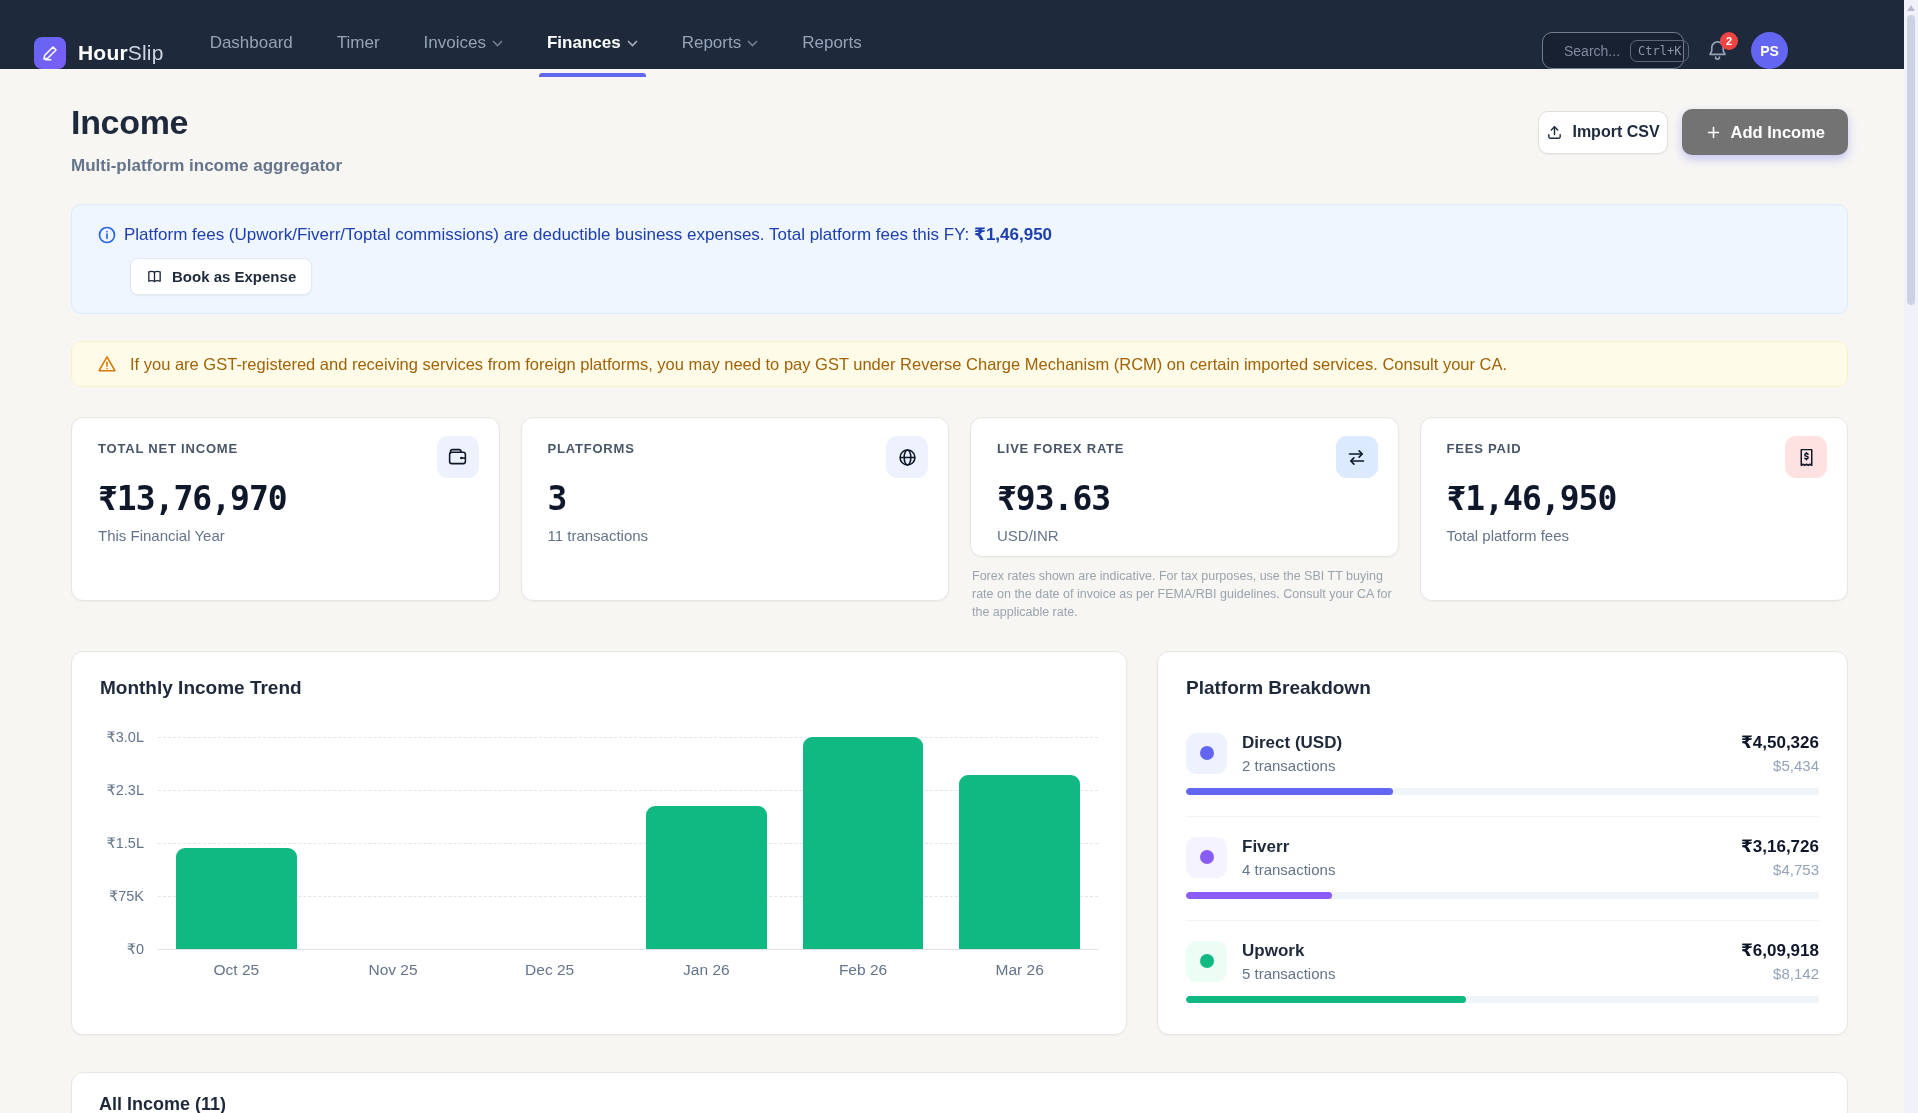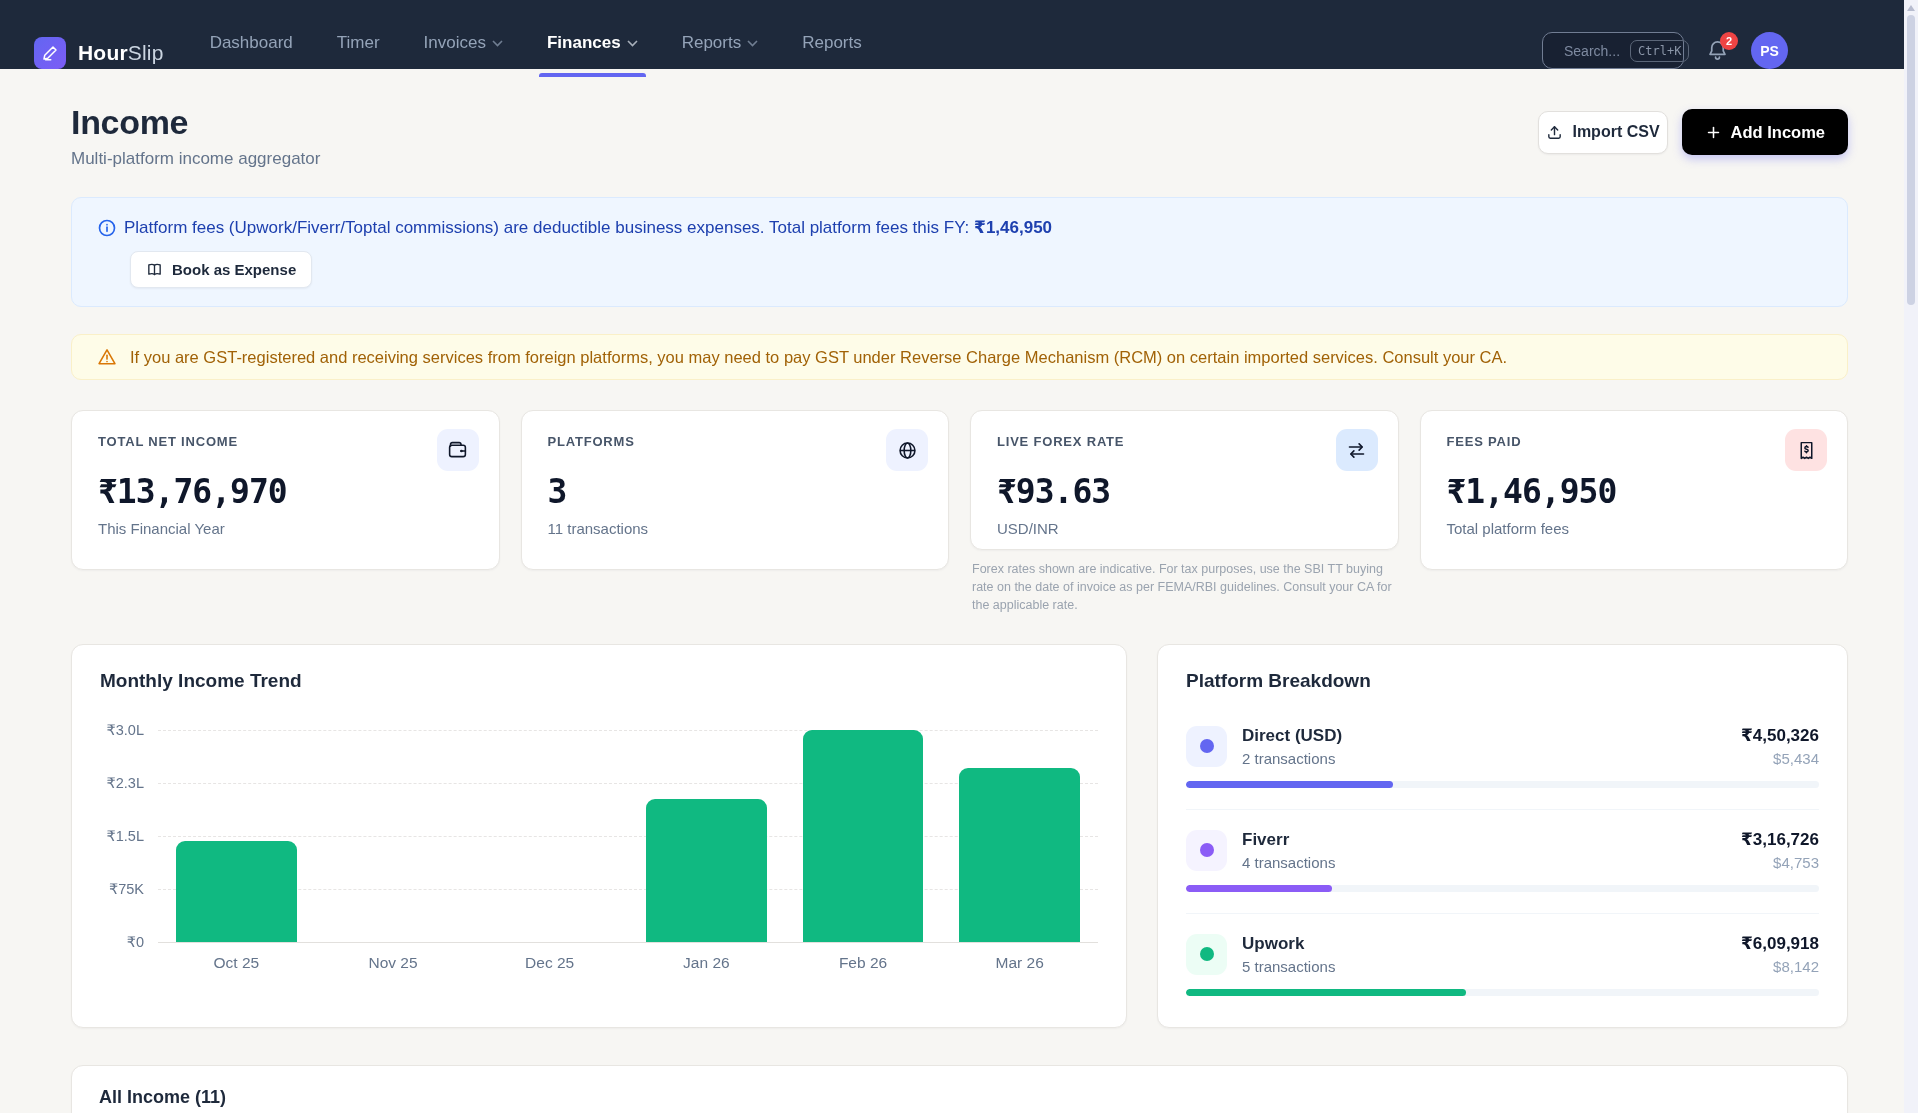--- a/index.html
+++ b/index.html
@@ -32,36 +32,36 @@
   .searchbox .ph { font-size:14px; color:#7e8aa0; flex:1; }
   .kbd { font-family:"DejaVu Sans Mono","Liberation Mono",monospace; font-size:12px; color:#8b96a8; border:1px solid #5b6678; border-radius:7px; padding:3px 7px; white-space:nowrap; }
   .bell-wrap { position:relative; cursor:pointer; }
   .badge { position:absolute; top:-7px; right:-9px; min-width:18px; height:18px; border-radius:9px; background:#ef4444; color:#fff; font-size:11px; font-weight:700; display:flex; align-items:center; justify-content:center; padding:0 4px; }
   .avatar { width:37px; height:37px; border-radius:50%; background:#6366f1; color:#fff; font-size:14px; font-weight:700; display:flex; align-items:center; justify-content:center; cursor:pointer; }
 
   
   .content { padding:34px 56px 0 71px; }
   .page-header { display:flex; justify-content:space-between; align-items:flex-start; }
   .page-title { font-size:34px; font-weight:800; color:#1e293b; letter-spacing:-.3px; }
-  .page-subtitle { font-size:17px; color:#64748b; margin-top:7px; }
+  .page-subtitle { font-size:17px; color:#64748b; margin-top:14px;font-weight:bold; }
   .header-actions { display:flex; gap:14px; align-items:center; margin-top:6px; }
   .btn { display:inline-flex; align-items:center; gap:9px; border-radius:10px; font-size:16px; font-weight:600; cursor:pointer; border:1px solid transparent; }
   .btn-secondary { background:#fff; border-color:#e2e0dd; color:#1e293b; height:43px; padding:0 7px; box-shadow:0 1px 2px rgba(16,24,40,.05); }
-  .btn-primary { background:#000000; color:#fff; height:46px; padding:0 22px; font-size:16.5px; box-shadow:0 4px 10px rgba(99,102,241,.35); }
+  .btn-primary { background:#737373; color:#fff; height:46px; padding:0 22px; font-size:16.5px; box-shadow:0 4px 10px rgba(99,102,241,.35); }
 
   
   .info-banner { margin-top:28px; background:#eff6ff; border:1px solid #dbeafe; border-radius:10px; padding:19px 25px 18px; }
   .info-line { display:flex; align-items:center; gap:7px; font-size:17px; color:#1e40af; }
   .info-line b { font-weight:700; }
   .banner-btn { margin:13px 0 0 33px; display:inline-flex; align-items:center; gap:9px; background:#fff; border:1px solid #e2e8f0; border-radius:8px; height:37px; padding:0 15px; font-size:15px; font-weight:600; color:#1e293b; cursor:pointer; box-shadow:0 1px 2px rgba(16,24,40,.05); }
   .warning-banner { margin-top:27px; background:#fefce8; border:1px solid #faf0c8; border-radius:10px; padding:12px 25px; display:flex; align-items:center; gap:13px; font-size:16.5px; color:#a16207; }
 
   
   .stats-grid { display:grid; grid-template-columns:repeat(4,1fr); gap:21px; margin-top:30px; }
-  .stat-card { background:#fff; border:1px solid #e8e6e2; border-radius:12px; padding:23px 26px; position:relative; height:160px; box-shadow:0 1px 2px rgba(16,24,40,.04); }
+  .stat-card { background:#fff; border:1px solid #e8e6e2; border-radius:12px; padding:23px 26px; position:relative; height:184px; box-shadow:0 1px 2px rgba(16,24,40,.04); }
   .stat-card.short { height:140px; }
   .stat-label { font-size:13px; font-weight:700; letter-spacing:.8px; color:#475569; }
   .stat-value { margin-top:23px; font-family:"DejaVu Sans Mono","Liberation Mono",monospace; font-size:33px; font-weight:700; color:#0f172a; letter-spacing:-1px; }
   .stat-sub { margin-top:9px; font-size:15px; color:#64748b; }
   .stat-chip { position:absolute; top:18px; right:20px; width:42px; height:42px; border-radius:11px; display:flex; align-items:center; justify-content:center; }
   .stat-footnote { margin-top:10px; font-size:12.5px; line-height:1.45; color:#9aa3af; padding:0 2px; }
 
   
   .charts-row { display:grid; grid-template-columns:1056px 1fr; gap:30px; margin-top:30px; }
   .card { background:#fff; border:1px solid #e8e6e2; border-radius:12px; box-shadow:0 1px 2px rgba(16,24,40,.04); }

